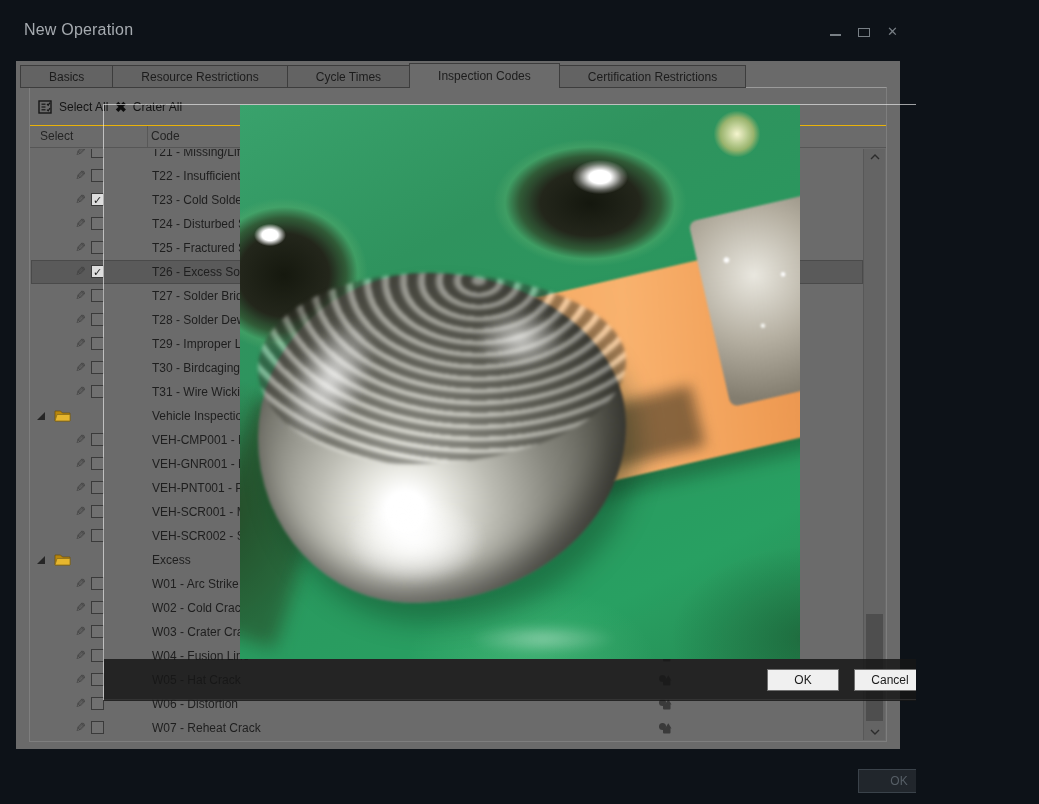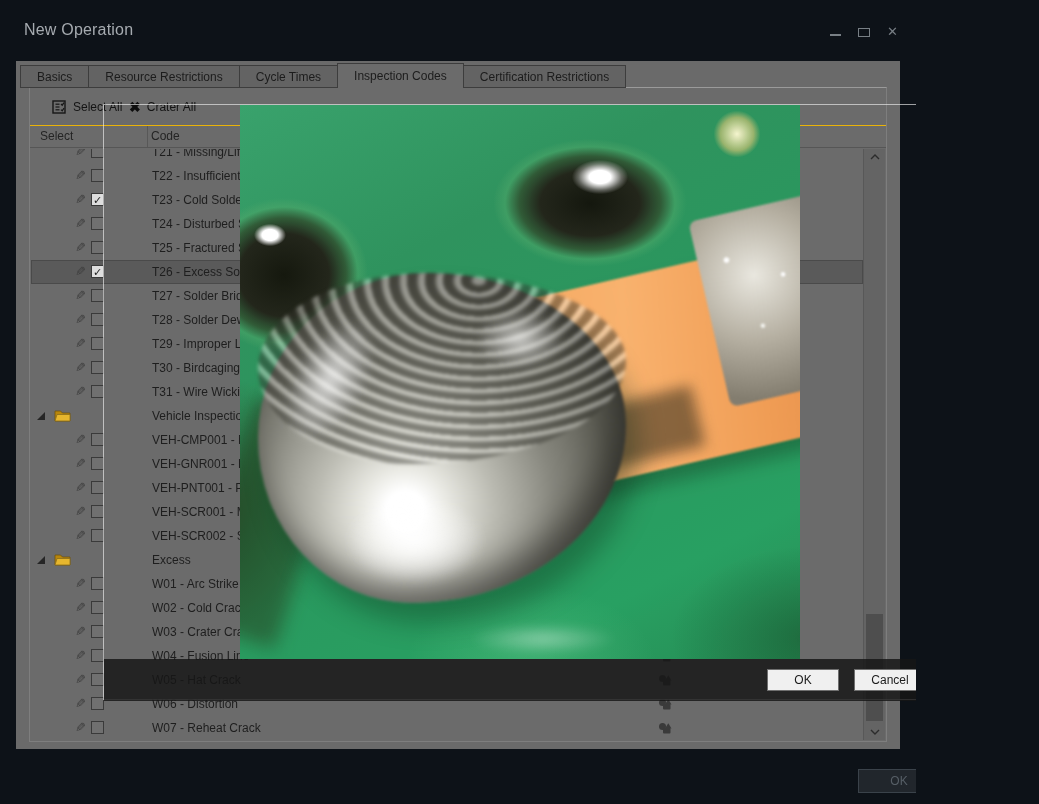--- a/index.html
+++ b/index.html
@@ -12,31 +12,31 @@
   .title { position:absolute; left:24px; top:21px; font-size:16px; color:#a6abb0; letter-spacing:.2px; }
   .win-controls { position:absolute; right:18px; top:24px; display:flex; gap:17px; align-items:center; height:16px; }
   .wc-min { width:11px; height:2px; background:#787f85; margin-top:6px; }
   .wc-max { width:12px; height:9px; border:1px solid #787f85; }
   .wc-close { font-size:13px; color:#787f85; line-height:14px; }
 
   
   .panel { position:absolute; left:16px; top:61px; right:16px; bottom:55px; background:#6a6a6a; }
 
   .tabs { position:absolute; left:4px; top:2px; height:25px; z-index:3; white-space:nowrap; }
-  .tab { display:inline-block; height:23px; line-height:22px; padding:0 16px; font-size:12px; color:#1c1c1c;
+  .tab { display:inline-block; height:23px; line-height:22px; padding:0 28px; font-size:12px; color:#1c1c1c;
          background:#636363; border:1px solid #3d3d3d; border-right-width:0; vertical-align:bottom; }
   .tab:last-child { border-right-width:1px; }
   .tab.active { background:#6b6b6b; height:25px; line-height:24px; border-bottom:0; border-right-width:1px; }
   .tab.active + .tab { border-left-width:0; }
 
   .content { position:absolute; left:13px; top:26px; right:13px; bottom:7px; background:#6b6b6b;
              border:1px solid #7e7e7e; border-top-color:#9a9a9a; }
 
   
-  .toolbar { position:absolute; left:14px; right:0; top:0; height:37px; }
+  .toolbar { position:absolute; left:0; right:0; top:0; height:37px; }
   .tool-btn { position:absolute; top:8px; height:22px; display:flex; align-items:center; gap:6px;
               font-size:12px; color:#141414; cursor:default; }
   .tb-select { left:8px; }
   .tb-clear { left:85px; }
   .x-glyph { font-size:14px; font-weight:bold; color:#0e0e0e; }
 
   
   .listbox { position:absolute; left:0; right:0; top:37px; bottom:0; border-top:1px solid #eab308; }
   .list-header { position:absolute; left:0; right:0; top:0; height:22px; border-bottom:1px solid #565656; font-size:12px; color:#242424; }
   .lh-select { position:absolute; left:10px; top:3px; }

